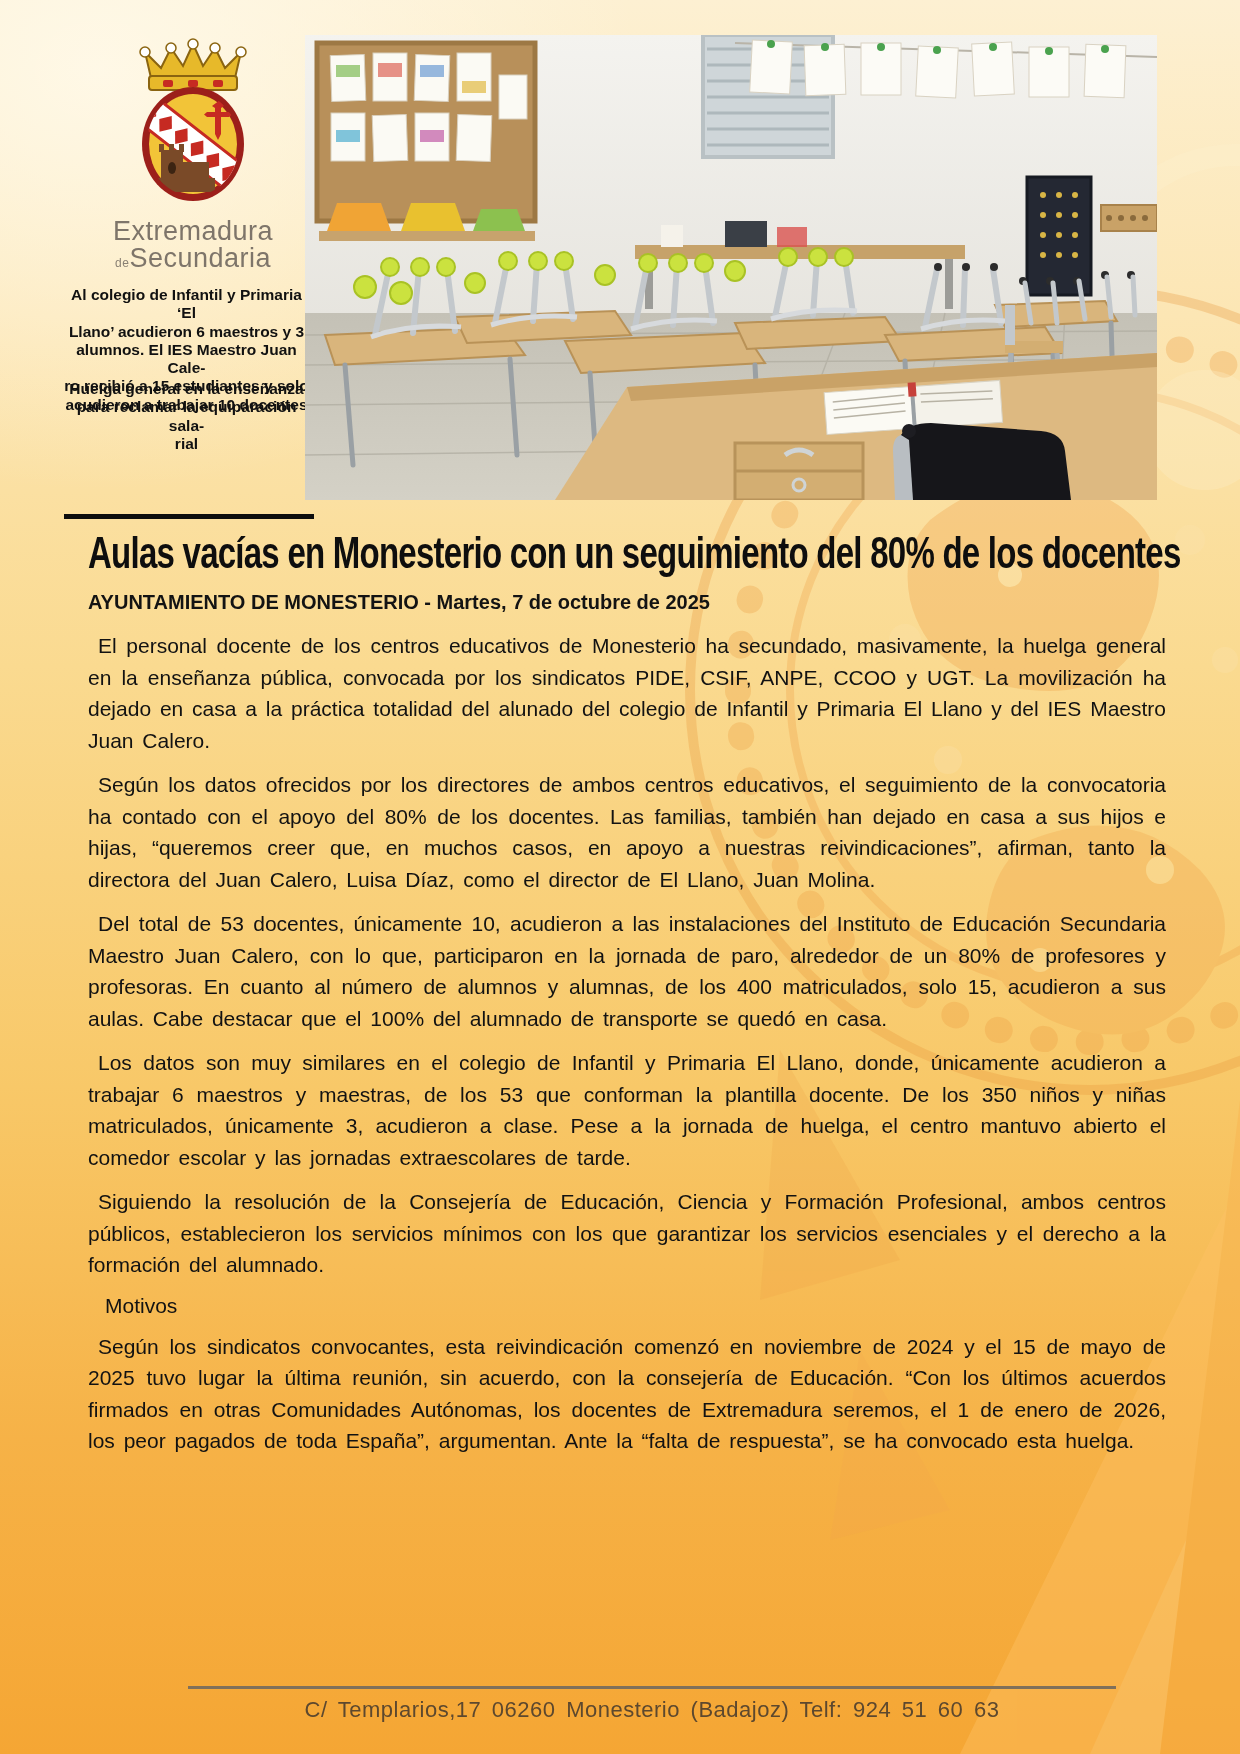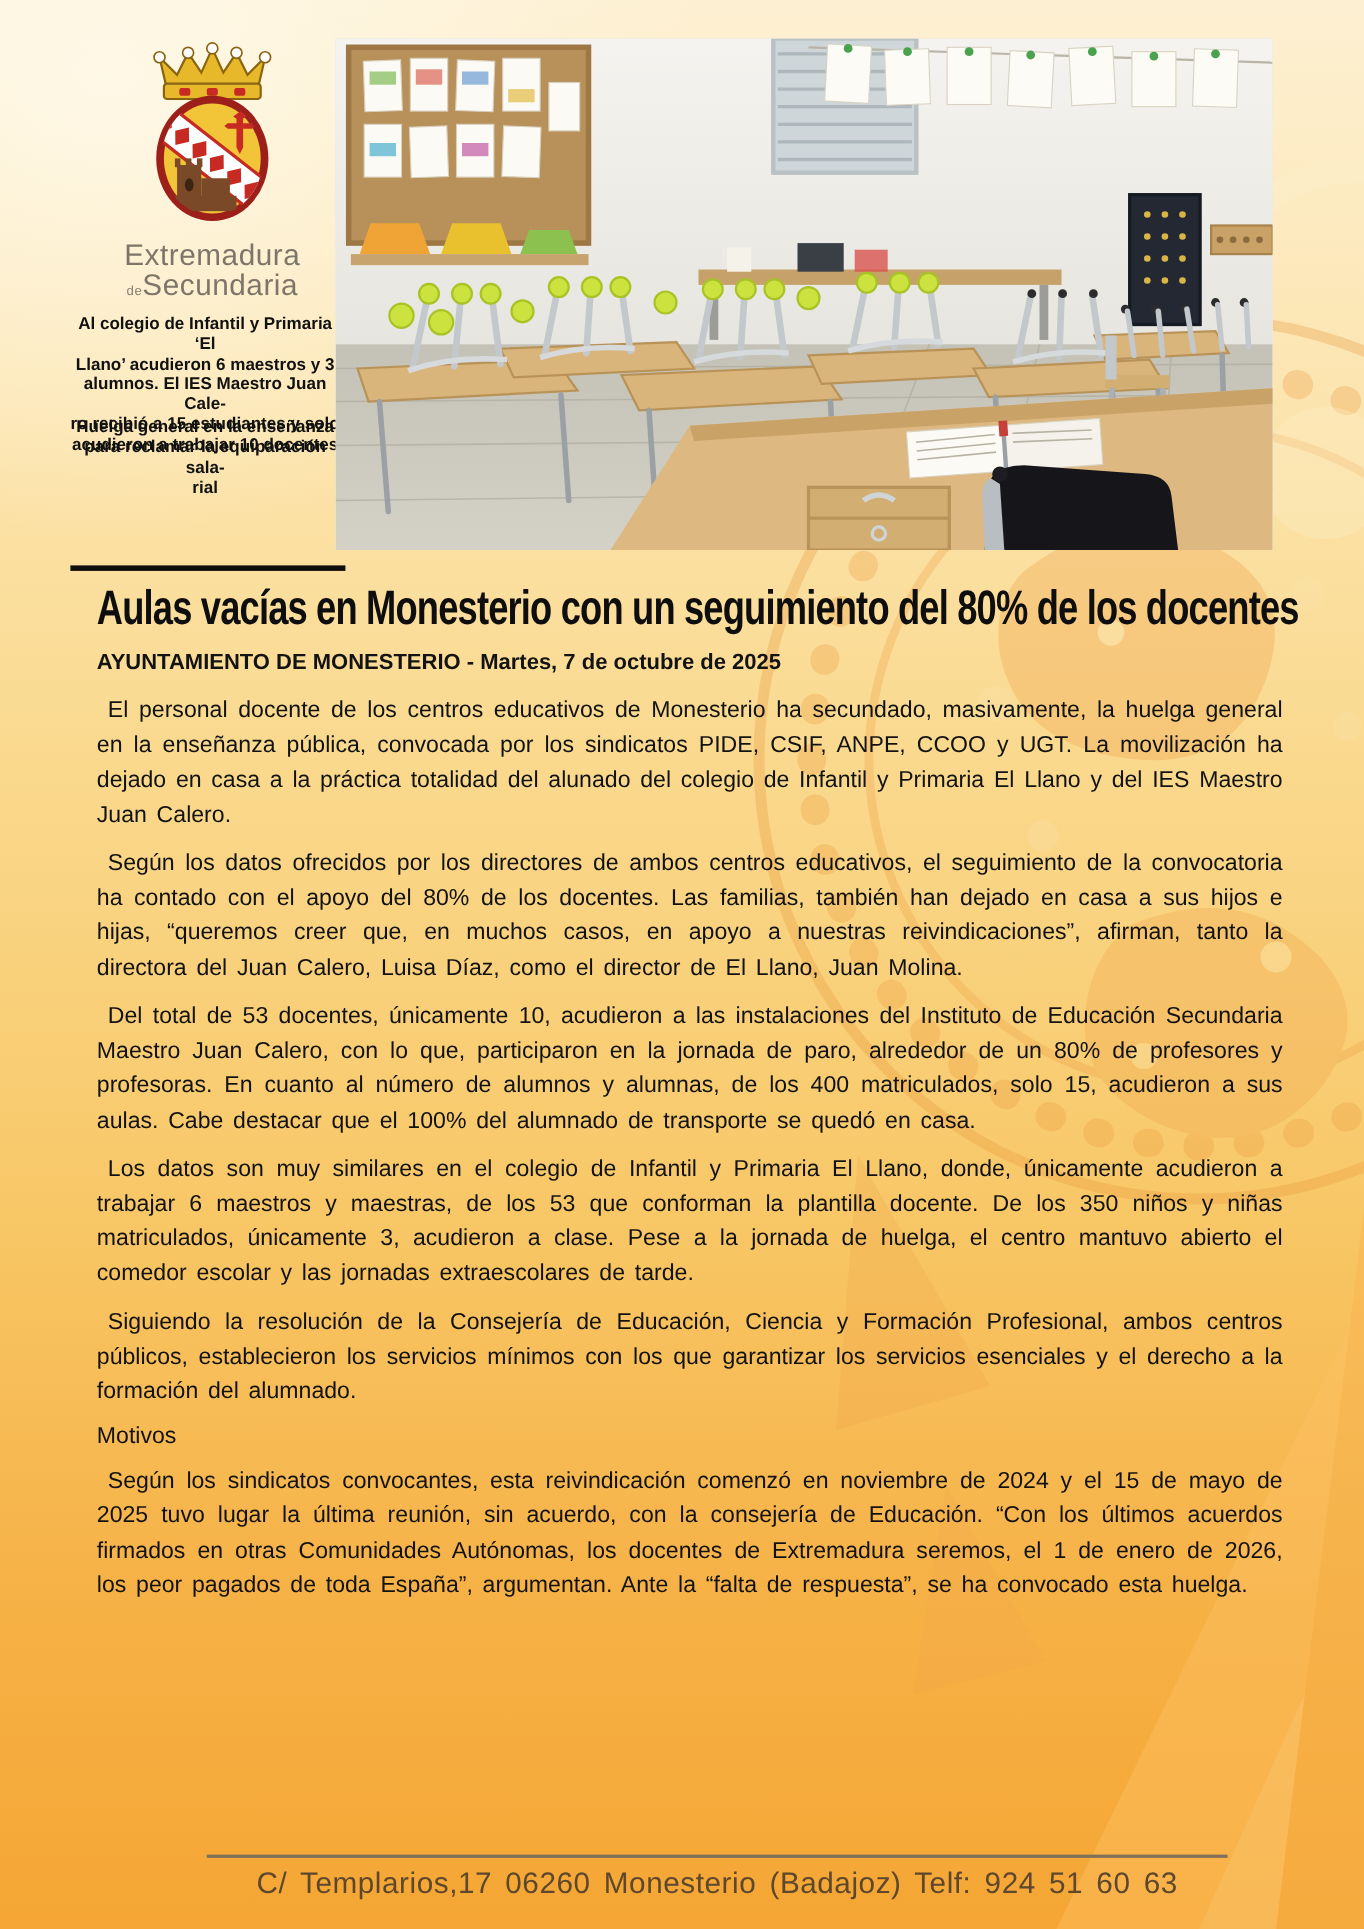--- a/index.html
+++ b/index.html
@@ -33,25 +33,25 @@
   .headline{
     margin:0 0 14px 0;font-weight:bold;font-size:44px;line-height:1.12;
     letter-spacing:-1px;color:#0e0e0e;
     width:134%;transform:scaleX(.75);transform-origin:left top;
   }
   .dateline{font-weight:bold;font-size:20px;margin:2px 0 16px 0;color:#131313;}
   .article p.body{
     margin:0 14px 13px 0;font-size:21px;line-height:1.5;text-align:justify;
     word-spacing:3px;text-indent:10px;
   }
-  .motivos{margin:4px 0 13px 0;font-size:21px;}
+  .motivos{margin:4px 0 13px 17px;font-size:21px;}
   
   .footer{position:absolute;left:188px;top:1686px;width:928px;text-align:center;}
   .footer-rule{height:0;border-top:3px solid #80705a;margin-bottom:8px;}
-  .footer-text{font-size:27px;color:#5d482e;letter-spacing:.5px;word-spacing:4px;}
+  .footer-text{font-size:22px;color:#5d482e;letter-spacing:.5px;word-spacing:4px;}
 </style>
 </head>
 <body>
 
 <div class="page">
 
   <svg class="watermark" width="1240" height="1754" viewBox="0 0 1240 1754">
     <g opacity="0.30">
       <circle cx="1090" cy="690" r="400" fill="none" stroke="#e8963a" stroke-width="10"></circle>
       <circle cx="1090" cy="690" r="352" fill="none" stroke="#ec9c40" stroke-width="26" stroke-linecap="round" stroke-dasharray="2 44"></circle>

